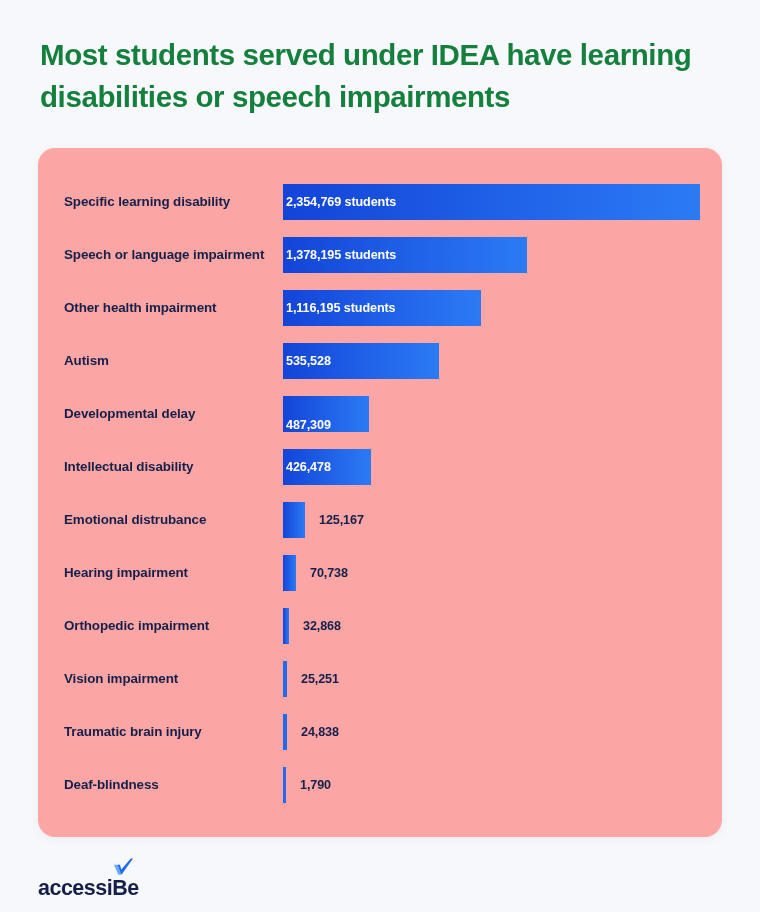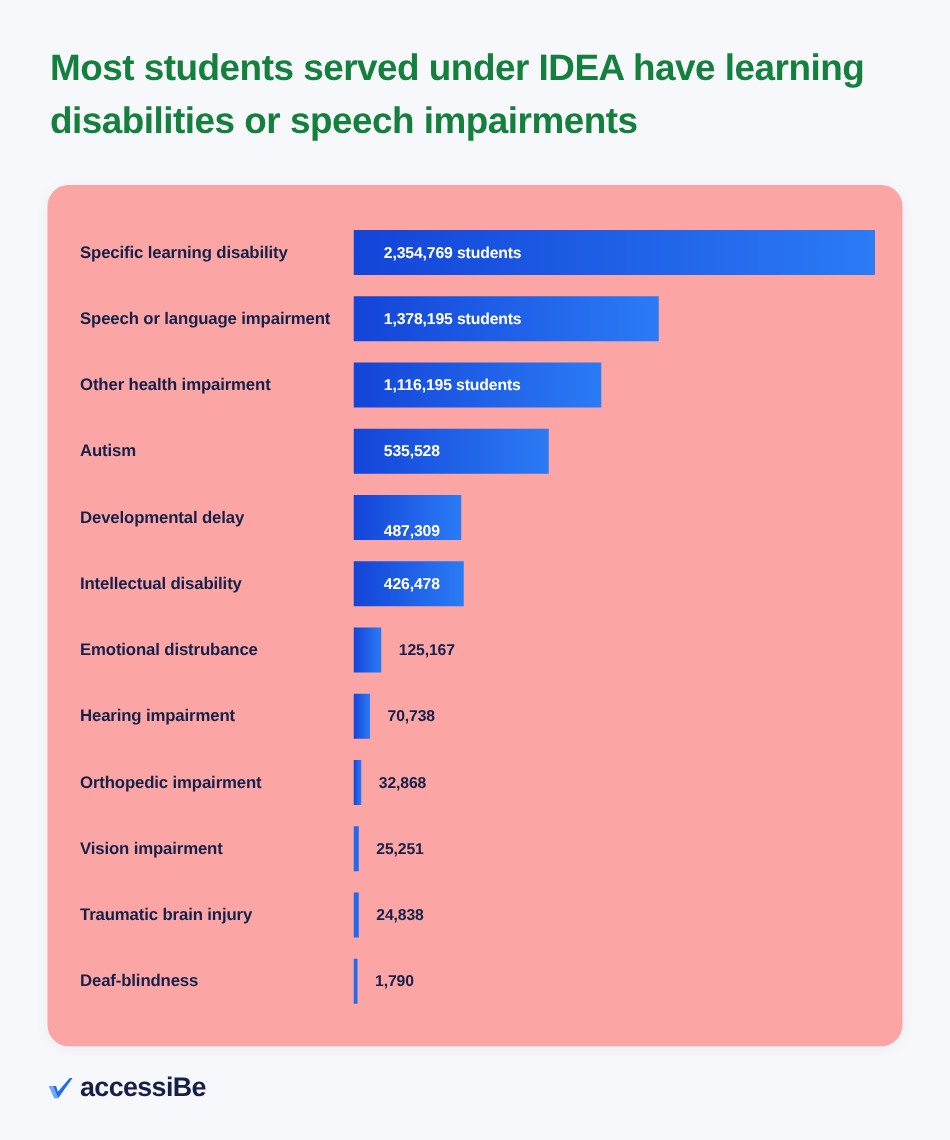--- a/index.html
+++ b/index.html
@@ -81,39 +81,40 @@
     align-items: center;
     flex: 0 0 auto;
   }
   .bar.thin {
     background: #1f6bf0;
   }
   .bar-value-inside {
     color: #ffffff;
     font-size: 12.6px;
     font-weight: 700;
-    padding-left: 24px;
+    padding-left: 3px;
     white-space: nowrap;
     letter-spacing: -0.1px;
   }
   .bar-value-outside {
     color: #14204a;
     font-size: 12.6px;
     font-weight: 700;
     margin-left: 14px;
     white-space: nowrap;
     letter-spacing: -0.1px;
   }
   .logo {
     position: absolute;
     left: 38px;
     top: 856px;
     display: flex;
-    align-items: center;
+    align-items: flex-end;
     height: 30px;
+    flex-direction: column;
   }
   .logo-mark {
     width: 21px;
     height: 22px;
     margin-right: 5px;
     flex: 0 0 auto;
   }
   .logo-text {
     font-size: 21.5px;
     font-weight: 700;

